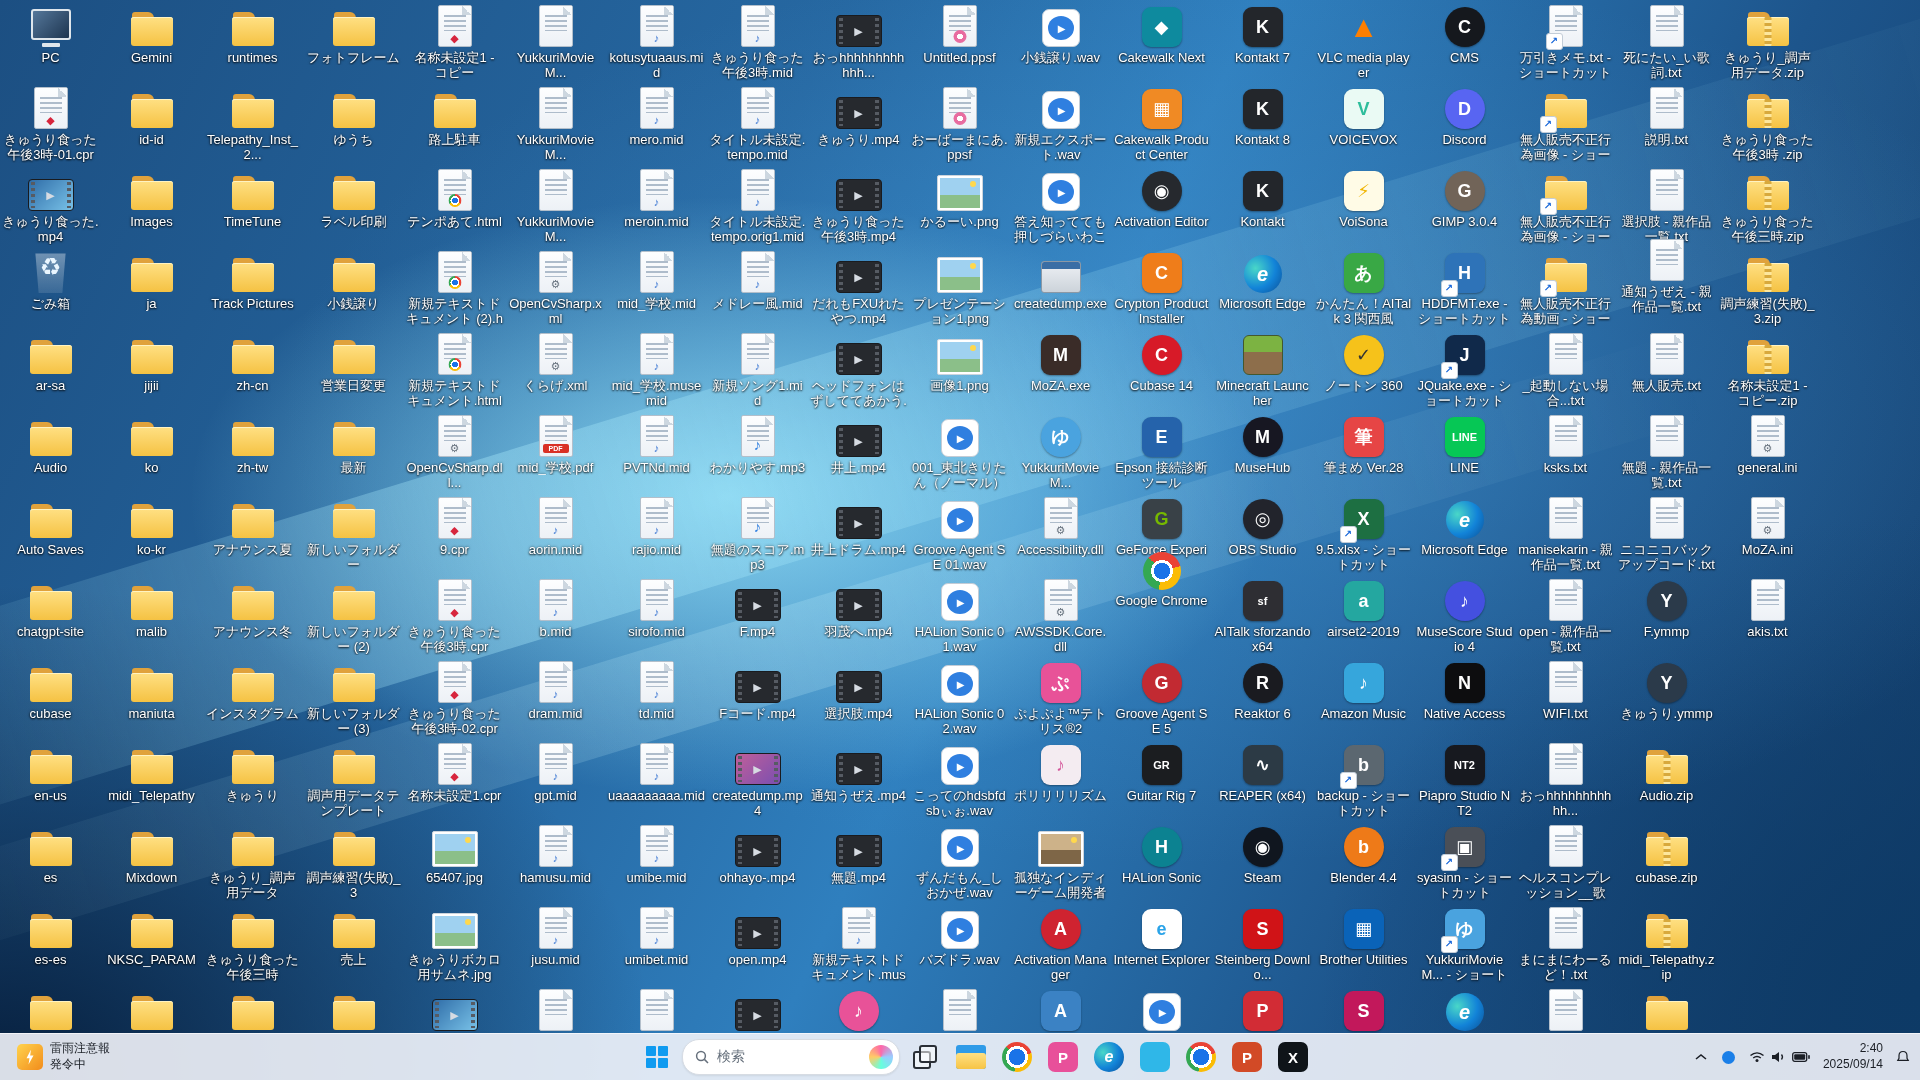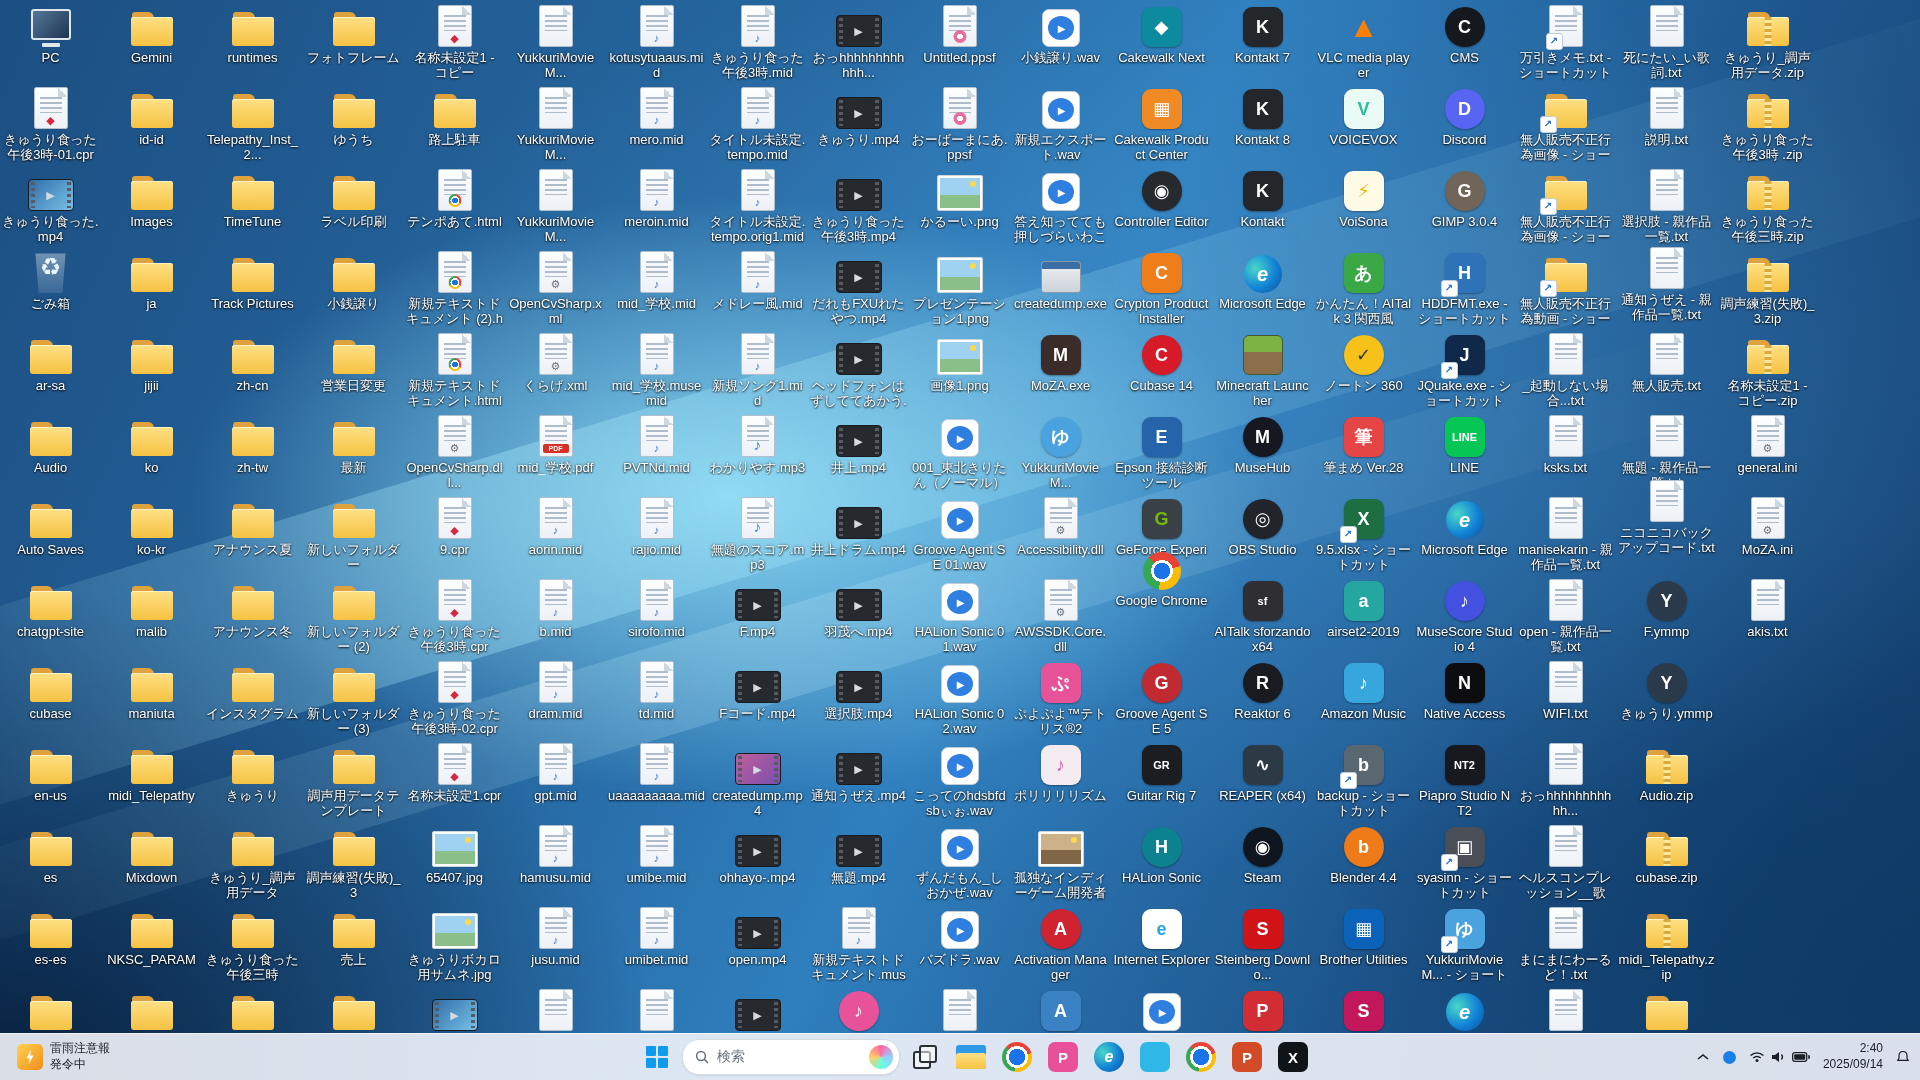--- a/index.html
+++ b/index.html
@@ -125,21 +125,21 @@
   .tv i{position:absolute;width:14px;height:14px;border:2px solid #2a2f36;border-radius:3px;background:rgba(255,255,255,.55);}
   .tv i:first-child{left:0;bottom:0;}
   .tv i:last-child{right:0;top:0;}
   .fe{position:relative;width:30px;height:24px;}
   .feb{position:absolute;inset:0;border-radius:3px;background:#2f9be8;}
   .fef{position:absolute;left:0;right:0;bottom:0;height:16px;border-radius:3px;
     background:linear-gradient(180deg,#ffe083,#f7c445);}
 
   .tb-right{position:absolute;right:4px;display:flex;align-items:center;gap:1px;height:100%;}
   .tr-btn{height:36px;min-width:26px;padding:0 6px;border:none;background:transparent;border-radius:6px;
-    display:flex;align-items:center;justify-content:flex-end;gap:6px;color:#1b1f26;cursor:pointer;}
+    display:flex;align-items:center;justify-content:flex-start;gap:6px;color:#1b1f26;cursor:pointer;}
   .bdot{width:13px;height:13px;border-radius:50%;background:#1a7fe8;display:block;}
   .clockbox{font-size:12px;line-height:1.3;text-align:right;color:#1b1f26;}
 </style>
 </head>
 <body>
 
 <div class="band"></div>
 <div class="band2"></div>
 
 <div id="desktop">
@@ -1345,21 +1345,21 @@
         </div>
       </div>
       <div class="lbl">Cakewalk Product Center</div>
     </div>
     <div class="cell" style="left: 1111px; top: 169px;">
       <div class="ic">
         <div class="app circle" style="background:#26292e;color:#fff">
           <span>◉</span>
         </div>
       </div>
-      <div class="lbl">Controller Editor</div>
+      <div class="lbl">Activation Editor</div>
     </div>
     <div class="cell" style="left: 1111px; top: 251px;">
       <div class="ic">
         <div class="app" style="background:#ef7d1a;color:#fff">
           <span>C</span>
         </div>
       </div>
       <div class="lbl">Crypton Product Installer</div>
     </div>
     <div class="cell" style="left: 1111px; top: 333px;">
@@ -1846,21 +1846,21 @@
     </div>
     <div class="cell" style="left: 1616px; top: 169px;">
       <div class="ic">
         <div class="dw">
           <i class="df"></i>
           <i class="dl"></i>
         </div>
       </div>
       <div class="lbl">選択肢 - 親作品一覧.txt</div>
     </div>
-    <div class="cell" style="left: 1616px; top: 247px;">
+    <div class="cell" style="left: 1616px; top: 239px;">
       <div class="ic">
         <div class="dw">
           <i class="df"></i>
           <i class="dl"></i>
         </div>
       </div>
       <div class="lbl">通知うぜえ - 親作品一覧.txt</div>
     </div>
     <div class="cell" style="left: 1616px; top: 333px;">
       <div class="ic">
@@ -1873,21 +1873,21 @@
     </div>
     <div class="cell" style="left: 1616px; top: 415px;">
       <div class="ic">
         <div class="dw">
           <i class="df"></i>
           <i class="dl"></i>
         </div>
       </div>
       <div class="lbl">無題 - 親作品一覧.txt</div>
     </div>
-    <div class="cell" style="left: 1616px; top: 480px;">
+    <div class="cell" style="left: 1616px; top: 497px;">
       <div class="ic">
         <div class="dw">
           <i class="df"></i>
           <i class="dl"></i>
         </div>
       </div>
       <div class="lbl">ニコニコバックアップコード.txt</div>
     </div>
     <div class="cell" style="left: 1616px; top: 579px;">
       <div class="ic">

